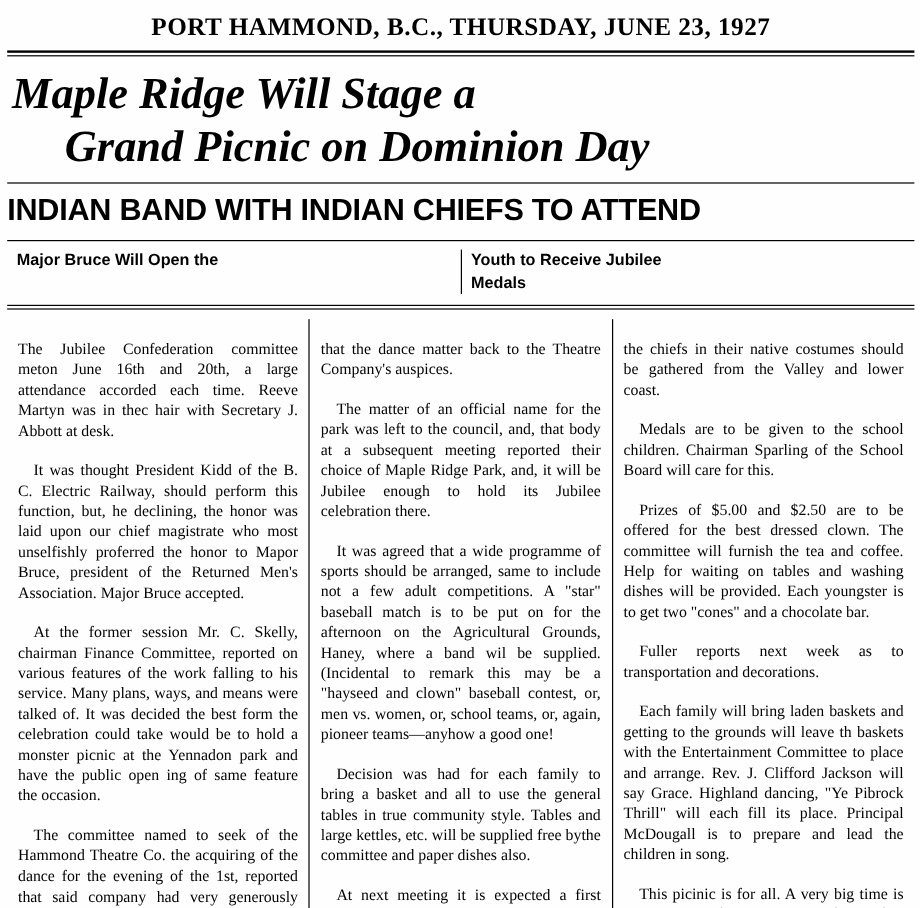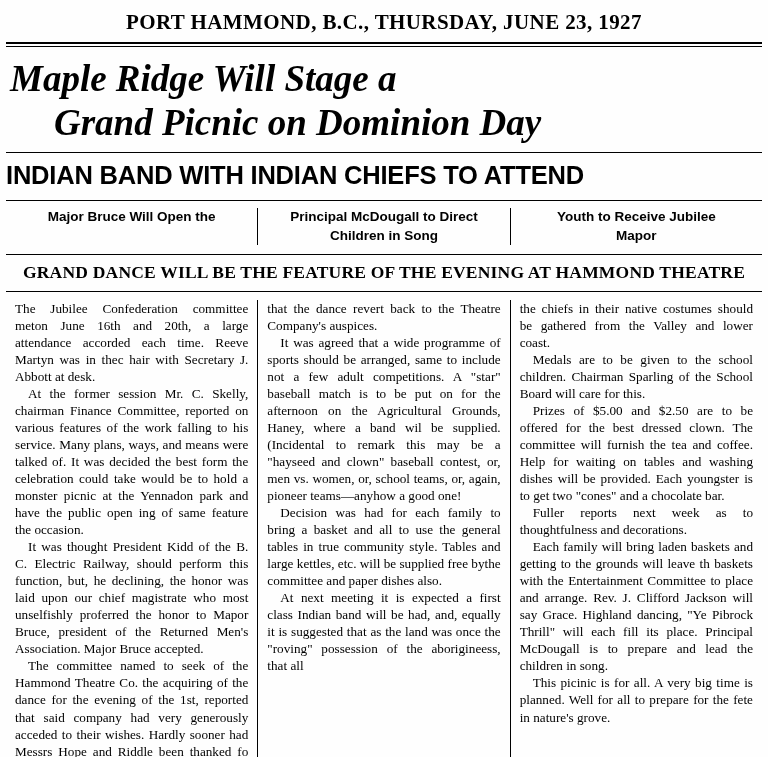--- a/index.html
+++ b/index.html
@@ -72,21 +72,20 @@
   }
 
   
   .decks {
     display: flex;
     width: 100%;
     padding: 7px 0 7px 0;
   }
   .deck {
     flex: 1 1 0;
-    text-align: center;
     font-family: "Liberation Sans", sans-serif;
     font-weight: bold;
     font-size: 13.5px;
     line-height: 1.35;
     padding: 0 8px;
     box-sizing: border-box;
   }
   .deck + .deck {
     border-left: 1px solid #000;
   }
@@ -117,21 +116,21 @@
     font-size: 13.2px;
     line-height: 1.29;
     text-align: justify;
     text-justify: inter-word;
     hyphens: manual;
   }
   .col + .col {
     border-left: 1px solid #000;
   }
   .col p {
-    margin: 0 0 0 0;
+    margin: 16px 0 0 0;
     text-indent: 13px;
   }
   .col p.noindent {
     text-indent: 0;
   }
 </style>
 </head>
 <body>
 
 <div class="page">
@@ -149,55 +148,51 @@
 
   <div class="subhead">INDIAN BAND WITH INDIAN CHIEFS TO ATTEND</div>
 
   <hr class="rule-thin">
 
   <div class="decks">
     <div class="deck">
       <div>Major Bruce Will Open the</div>
     </div>
     <div class="deck">
-      <div>Principal McDougall to Direct</div>
-      <div>Children in Song</div>
-    </div>
-    <div class="deck">
       <div>Youth  to Receive  Jubilee</div>
-      <div>Mapor</div>
+      <div>Medals</div>
     </div>
   </div>
 
   <hr class="rule-thin">
 
-  <div class="banner">GRAND DANCE WILL BE THE FEATURE OF THE EVENING AT HAMMOND THEATRE</div>
 
   <hr class="rule-thin">
 
   <div class="columns">
 
     <div class="col">
       <p class="noindent">The Jubilee Confederation committee meton June 16th and 20th, a large attendance accorded each time. Reeve Martyn was in thec hair with Secretary J. Abbott at desk.</p>
+      <p>It was thought President Kidd of the B. C. Electric Railway, should perform this function, but, he declining, the honor was laid upon our chief magistrate who most unselfishly proferred the honor to Mapor Bruce, president of the Returned Men's Association.  Major Bruce accepted.</p>
       <p>At the former session Mr. C. Skelly, chairman Finance Committee, reported on various features of the work falling to his service. Many plans, ways, and means were talked of. It was decided the best form the celebration could take would be to hold a monster picnic at the Yennadon park and have the public open ing of same feature the occasion.</p>
-      <p>It was thought President Kidd of the B. C. Electric Railway, should perform this function, but, he declining, the honor was laid upon our chief magistrate who most unselfishly proferred the honor to Mapor Bruce, president of the Returned Men's Association.  Major Bruce accepted.</p>
       <p>The committee named to seek of the Hammond Theatre Co. the acquiring of the dance for the evening of the 1st, reported that said company had very generously acceded to their wishes.  Hardly sooner had Messrs Hope and Riddle been thanked fo rtheir splendid thoughtfulness than a change of plan occasioned</p>
     </div>
 
     <div class="col">
-      <p class="noindent">that the dance revert back to the Theatre Company's auspices.</p>
+      <p class="noindent">that the dance matter back to the Theatre Company's auspices.</p>
+      <p>The matter of an official name for the park was left to the council, and, that body at a subsequent meeting reported their choice of Maple Ridge Park, and, it will be Jubilee enough to hold its Jubilee celebration there.</p>
       <p>It was agreed that a wide programme of sports should be arranged, same to include not a few adult competitions. A "star" baseball match is to be put on for the afternoon on the Agricultural Grounds, Haney, where a band wil be supplied. (Incidental to remark this may be a "hayseed and clown" baseball contest, or, men vs. women, or, school teams, or, again, pioneer teams—anyhow a good one!</p>
       <p>Decision was had for each family to bring a basket and all to use the general tables in true community style.  Tables and large kettles, etc. will be supplied free bythe committee and paper dishes also.</p>
       <p>At next meeting it is expected a first class Indian band will be had, and, equally it is suggested that as the land was once the "roving" possession of the aborigineess, that all</p>
     </div>
 
     <div class="col">
       <p class="noindent">the chiefs in their native costumes should be gathered from the Valley and lower coast.</p>
       <p>Medals are to be given to the school children.  Chairman Sparling of the School Board will care for this.</p>
       <p>Prizes of $5.00 and $2.50 are to be offered for the best dressed clown.  The committee will furnish the tea and coffee.  Help for waiting on tables and washing dishes will be provided.  Each youngster is to get two "cones" and a chocolate bar.</p>
-      <p>Fuller reports next week as to thoughtfulness and decorations.</p>
+      <p>Fuller reports next week as to transportation and decorations.</p>
       <p>Each family will bring laden baskets and getting to the grounds will leave th baskets with the Entertainment Committee to place and arrange.  Rev. J. Clifford Jackson will say Grace.  Highland dancing, "Ye Pibrock Thrill" will each fill its place.  Principal McDougall is to prepare and lead the children in song.</p>
       <p>This picinic is for all.  A very big time is planned.  Well for all to prepare for the fete in nature's grove.</p>
     </div>
 
   </div>
 
 </div>
 
 </body></html>

